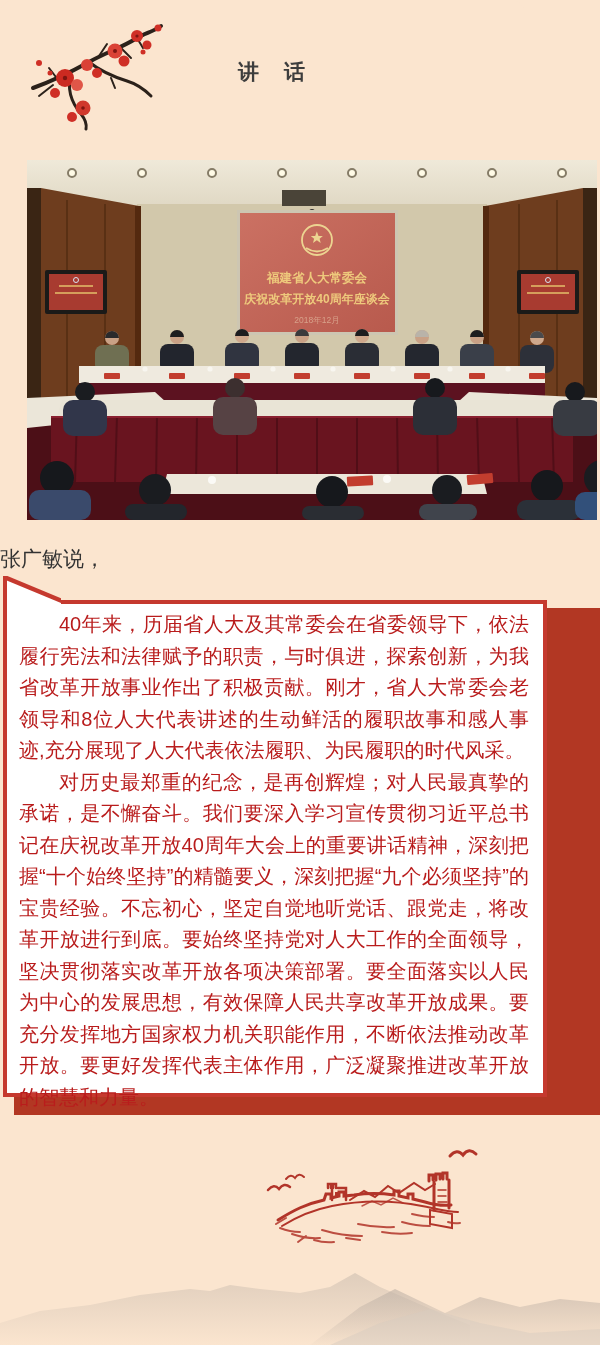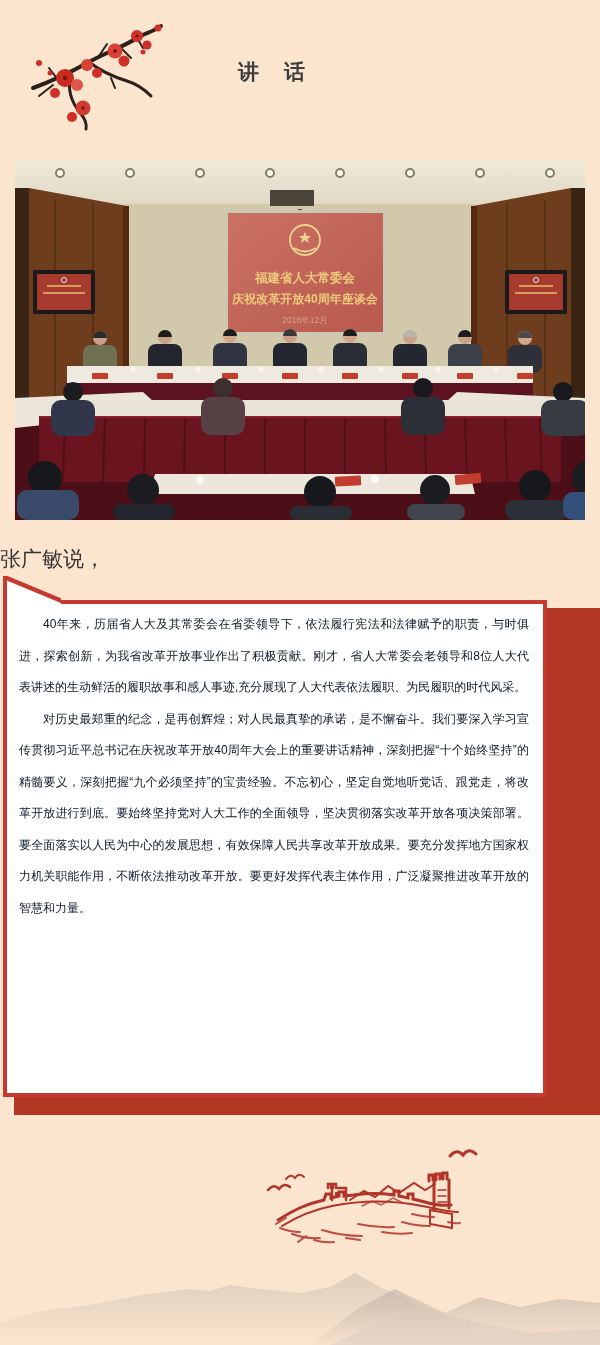--- a/index.html
+++ b/index.html
@@ -12,41 +12,41 @@
   .page{position:absolute;left:0;top:0;width:525px;height:1345px;background:#fbe5cf;border-radius:14px;}
 
   .blossom{position:absolute;left:25px;top:18px;width:160px;height:115px;}
 
   .page-title{
     position:absolute;left:238px;top:58px;
     font-size:21px;font-weight:bold;color:#3d3d3d;letter-spacing:2px;
   }
 
   .photo{
-    position:absolute;left:15px;top:160px;width:570px;height:360px;
+    position:absolute;left:27px;top:160px;width:570px;height:360px;
     background:#d2c8ab;overflow:hidden;
   }
 
   .speaker-line{
     position:absolute;left:0px;top:545px;
     font-size:21px;font-weight:normal;color:#333;
   }
 
   .quote-shadow{
     position:absolute;left:14px;top:608px;width:586px;height:507px;
     background:#b23723;
   }
   .quote-box{
     position:absolute;left:3px;top:600px;width:536px;height:489px;
     background:#fff;border:4px solid #c5392e;
   }
   .quote-tail{position:absolute;left:3px;top:576px;width:58px;height:28px;}
   .quote-text{
     position:absolute;left:12px;right:14px;top:5px;bottom:5px;
-    font-size:12px;line-height:31.5px;color:#0f172a;text-align:justify;
+    font-size:20px;line-height:31.5px;color:#b91c1c;text-align:justify;
   }
   .quote-text p{margin:0;text-indent:2em;}
 
   .greatwall{position:absolute;left:262px;top:1148px;width:248px;height:100px;}
   .mountains{position:absolute;left:0;top:1245px;width:600px;height:100px;}
 </style>
 </head>
 <body>
 
 <div class="page">

